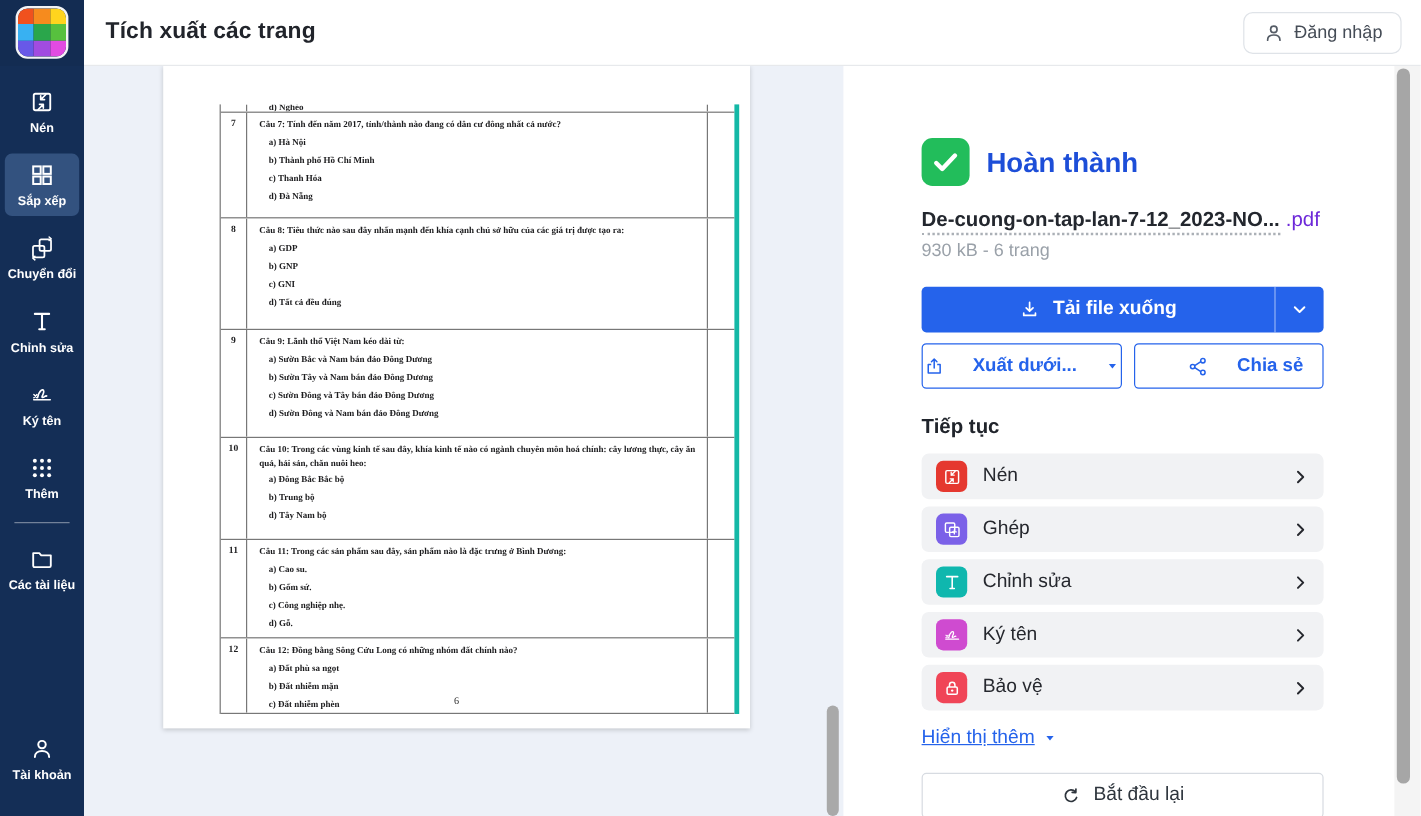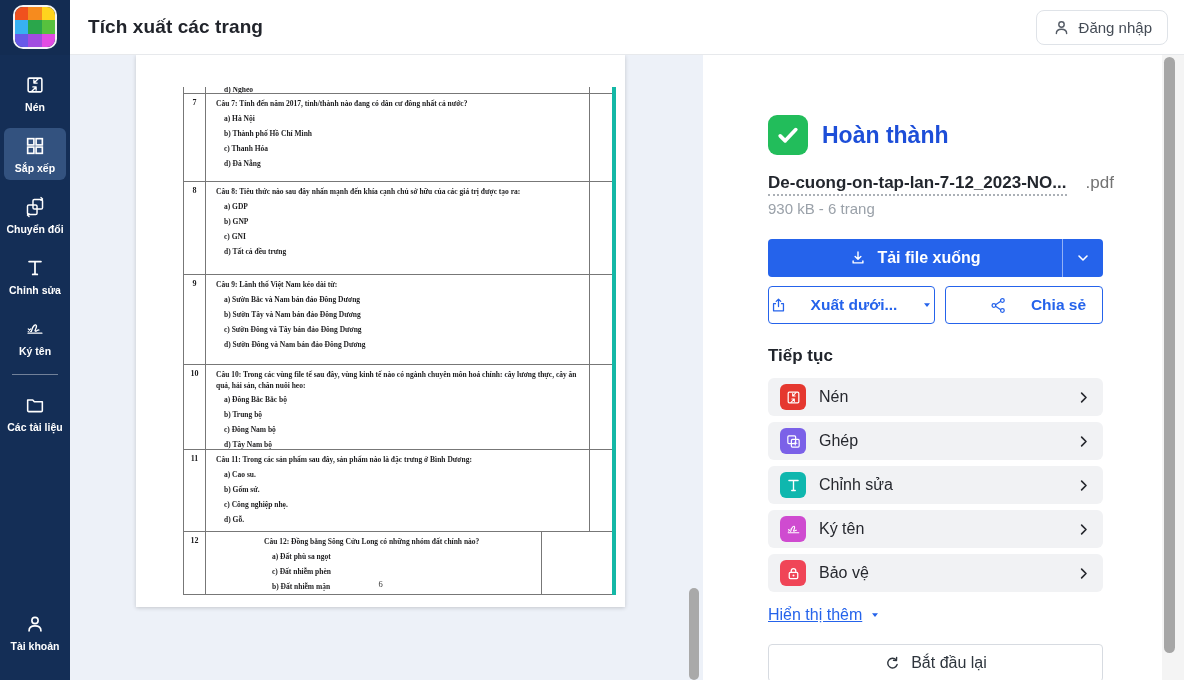--- a/index.html
+++ b/index.html
@@ -42,37 +42,37 @@
     border-left:1px solid #777; border-right:4px solid #14b8a6;margin-top:32px; }
   .t-row { display:flex; border-bottom:1px solid #777; overflow:hidden; }
   .c-num { width:22px; flex:none; border-right:1px solid #777; text-align:center; padding-top:5px;
     font:700 8px/1 "Liberation Serif", serif; color:#1c1c1e; }
   .c-body { flex:1; border-right:1px solid #777; padding:2px 8px 0 10px; overflow:hidden; }
   .c-end { width:22px; flex:none; }
   .q  { font:700 7.5px/10.5px "Liberation Serif", serif; color:#1c1c1e; margin:3px 0 1px; }
   .opt{ font:700 7.5px/15px  "Liberation Serif", serif; color:#1c1c1e; margin-left:8px; white-space:nowrap; }
   .partial-opt { font:700 7.5px/10px "Liberation Serif", serif; color:#1c1c1e; margin:-4px 0 0 8px; }
   .r-part{ height:7px; } .r7{ height:88px; } .r8{ height:93px; } .r9{ height:90px; }
-  .r10{ height:85px; } .r11{ height:82px; } .r12{ height:63px; border-bottom:1px solid #777;gap:48px; }
+  .r10{ height:85px; } .r11{ height:82px; } .r12{ height:63px; border-bottom:1px solid #777; }
   .page-num { position:absolute; left:0; top:524px; width:100%; text-align:center;
     font:400 8.5px "Liberation Serif", serif; color:#333; }
   .doc-scrollbar { position:absolute; right:4px; top:533px; width:10px; height:92px;
     background:#A9A9A9; border-radius:5px; cursor:pointer; }
 
   
   .panel { position:absolute; top:55px; left:703px; width:455px; height:625px; background:#fff;
     padding:60px 55px 0 65px; }
   .status-row { display:flex; align-items:center; gap:14px; margin-bottom:18px; }
   .check-box { width:40px; height:40px; border-radius:9px; background:#22BD5B; flex:none;
     display:flex; align-items:center; justify-content:center; }
   .check-box svg { width:26px; height:26px; }
   .status-title { font-size:23px; font-weight:700; color:#1d4ed8; }
   .file-row { font-size:17px; margin-bottom:7px; white-space:nowrap; }
   .file-name { font-weight:700; color:#23272E; border-bottom:2px dotted #ABB0B6; padding-bottom:2px; cursor:pointer; }
-  .file-ext { color:#737373; margin-left:19px; }
+  .file-ext { color:#6d28d9; margin-left:5px; }
   .file-meta { font-size:15px; color:#9AA1A9; margin-bottom:22px; }
   .btn-download { display:flex; height:38px; background:#2563EB; border-radius:4px; color:#fff;
     font-weight:700; font-size:16px; margin-bottom:9px; overflow:hidden; cursor:pointer; }
   .dl-main { flex:1; display:flex; align-items:center; justify-content:center; gap:10px;
     border-right:1px solid rgba(255,255,255,.5); }
   .dl-main svg { width:18px; height:18px; }
   .dl-caret { width:40px; display:flex; align-items:center; justify-content:center; }
   .dl-caret svg { width:16px; height:16px; }
   .btn-row { display:flex; gap:10px; margin-bottom:22px; }
   .btn-outline { height:38px; border:1px solid #2563EB; border-radius:4px; background:#fff;
@@ -246,20 +246,26 @@
         <use href="#sym-text"></use>
       </svg>
     <span>Chỉnh sửa</span>
   </div>
   <div class="side-item">
     <svg>
         <use href="#sym-sign"></use>
       </svg>
     <span>Ký tên</span>
   </div>
+  <div class="side-item">
+    <svg>
+        <use href="#sym-dots9"></use>
+      </svg>
+    <span>Thêm</span>
+  </div>
   <div class="side-divider"></div>
   <div class="side-item">
     <svg>
         <use href="#sym-folder"></use>
       </svg>
     <span>Các tài liệu</span>
   </div>
   <div class="side-item side-bottom">
     <svg>
         <use href="#sym-person"></use>
@@ -292,44 +298,43 @@
         <div class="c-end"></div>
       </div>
 
       <div class="t-row r8">
         <div class="c-num">8</div>
         <div class="c-body">
           <div class="q">Câu 8: Tiêu thức nào sau đây nhấn mạnh đến khía cạnh chủ sở hữu của các giá trị được tạo ra:</div>
           <div class="opt">a)  GDP</div>
           <div class="opt">b)  GNP</div>
           <div class="opt">c)  GNI</div>
-          <div class="opt">d)  Tất cả đều trưng</div>
+          <div class="opt">d)  Tất cả đều đúng</div>
         </div>
         <div class="c-end"></div>
       </div>
 
       <div class="t-row r9">
         <div class="c-num">9</div>
         <div class="c-body">
           <div class="q">Câu 9: Lãnh thổ Việt Nam kéo dài từ:</div>
           <div class="opt">a)  Sườn Bắc và Nam bán đảo Đông Dương</div>
           <div class="opt">b)  Sườn Tây và Nam bán đảo Đông Dương</div>
           <div class="opt">c)  Sườn Đông và Tây bán đảo Đông Dương</div>
           <div class="opt">d)  Sườn Đông và Nam bán đảo Đông Dương</div>
         </div>
         <div class="c-end"></div>
       </div>
 
       <div class="t-row r10">
         <div class="c-num">10</div>
         <div class="c-body">
-          <div class="q">Câu 10: Trong các vùng file tế sau đây, vùng kinh tế nào có ngành chuyên môn hoá chính: cây lương thực, cây ăn quả, hải sản, chăn nuôi heo:</div>
+          <div class="q">Câu 10: Trong các vùng kinh tế sau đây, khía kinh tế nào có ngành chuyên môn hoá chính: cây lương thực, cây ăn quả, hải sản, chăn nuôi heo:</div>
           <div class="opt">a)  Đông Bắc Bắc bộ</div>
           <div class="opt">b)  Trung bộ</div>
-          <div class="opt">c)  Đông Nam bộ</div>
           <div class="opt">d)  Tây Nam bộ</div>
         </div>
         <div class="c-end"></div>
       </div>
 
       <div class="t-row r11">
         <div class="c-num">11</div>
         <div class="c-body">
           <div class="q">Câu 11: Trong các sản phẩm sau đây, sản phẩm nào là đặc trưng ở Bình Dương:</div>
           <div class="opt">a)  Cao su.</div>
@@ -338,22 +343,22 @@
           <div class="opt">d)  Gỗ.</div>
         </div>
         <div class="c-end"></div>
       </div>
 
       <div class="t-row r12">
         <div class="c-num">12</div>
         <div class="c-body">
           <div class="q">Câu 12: Đồng bằng Sông Cửu Long có những nhóm đất chính nào?</div>
           <div class="opt">a)  Đất phù sa ngọt</div>
+          <div class="opt">b)  Đất nhiễm mặn</div>
           <div class="opt">c)  Đất nhiễm phèn</div>
-          <div class="opt">b)  Đất nhiễm mặn</div>
         </div>
         <div class="c-end"></div>
       </div>
 
     </div>
     <div class="page-num">6</div>
   </div>
   <div class="doc-scrollbar"></div>
 </div>
 

